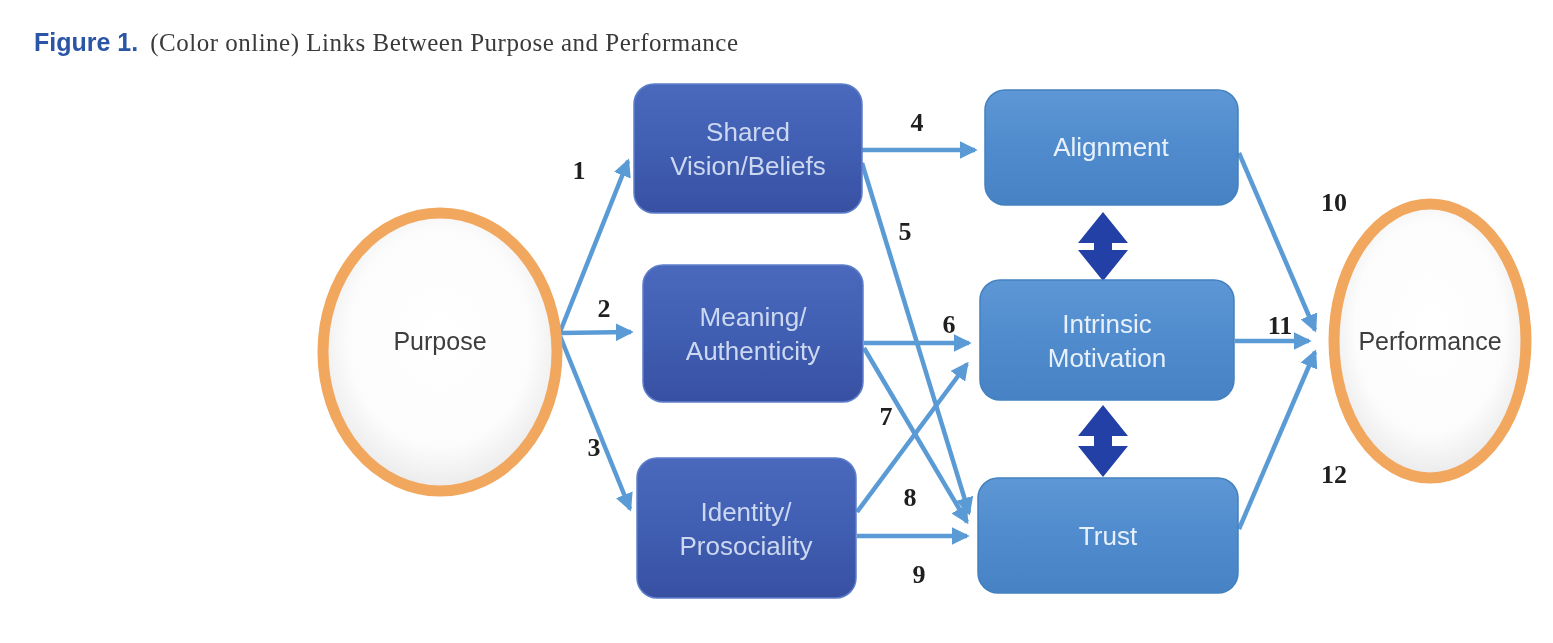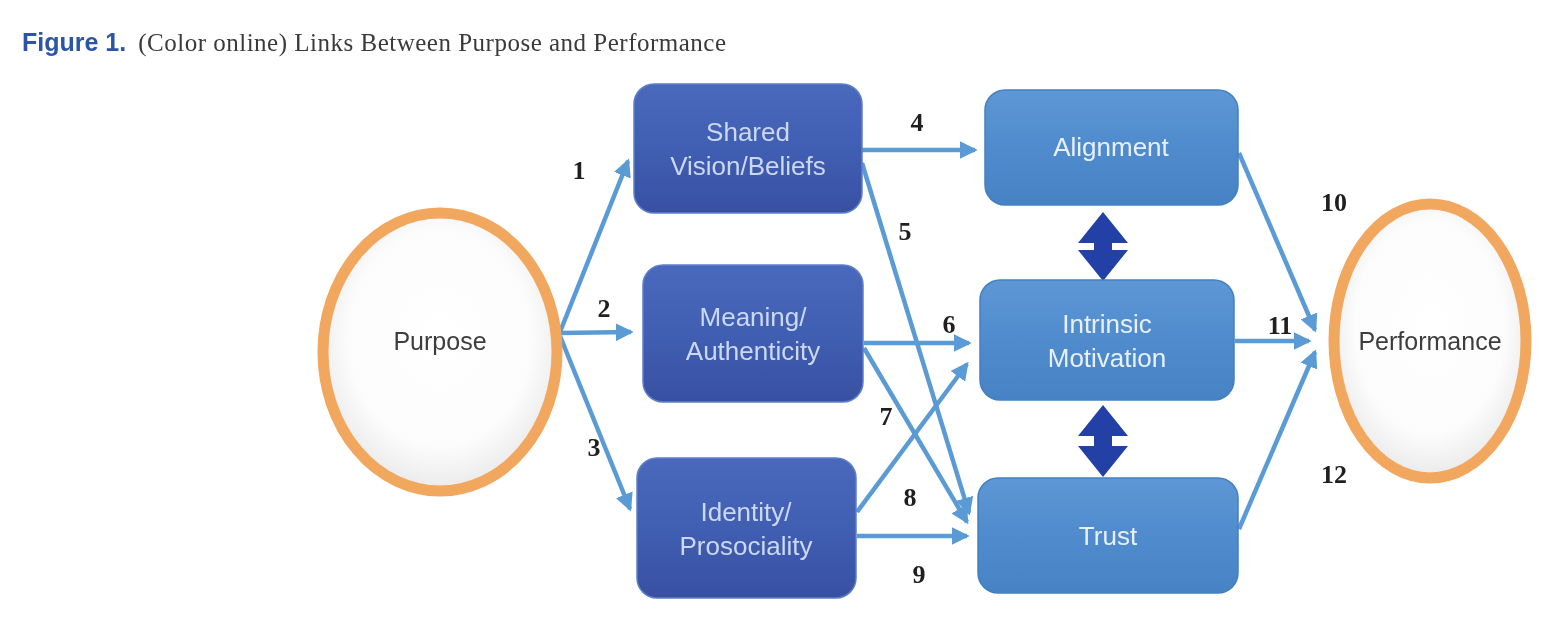--- a/index.html
+++ b/index.html
@@ -14,21 +14,21 @@
     --oval-ring:#f2a75f;
     --oval-text:#3d3d3d;
     --number-text:#1f1f1f;
   }
   html,body{margin:0;padding:0;}
   body{
     width:1553px;height:643px;position:relative;background:#ffffff;overflow:hidden;
     font-family:"Liberation Sans",sans-serif;
   }
   .figure-caption{
-    position:absolute;left:22px;top:28px;font-size:25px;white-space:nowrap;
+    position:absolute;left:34px;top:28px;font-size:25px;white-space:nowrap;
   }
   .fig-label{
     font-family:"Liberation Sans",sans-serif;font-weight:bold;color:var(--figure-label);
     margin-right:12px;
   }
   .fig-text{
     font-family:"Liberation Serif",serif;color:var(--caption-text);letter-spacing:0.5px;
   }
   svg{position:absolute;left:0;top:0;}
   .connector{stroke:var(--connector);stroke-width:4.5;fill:none;}

